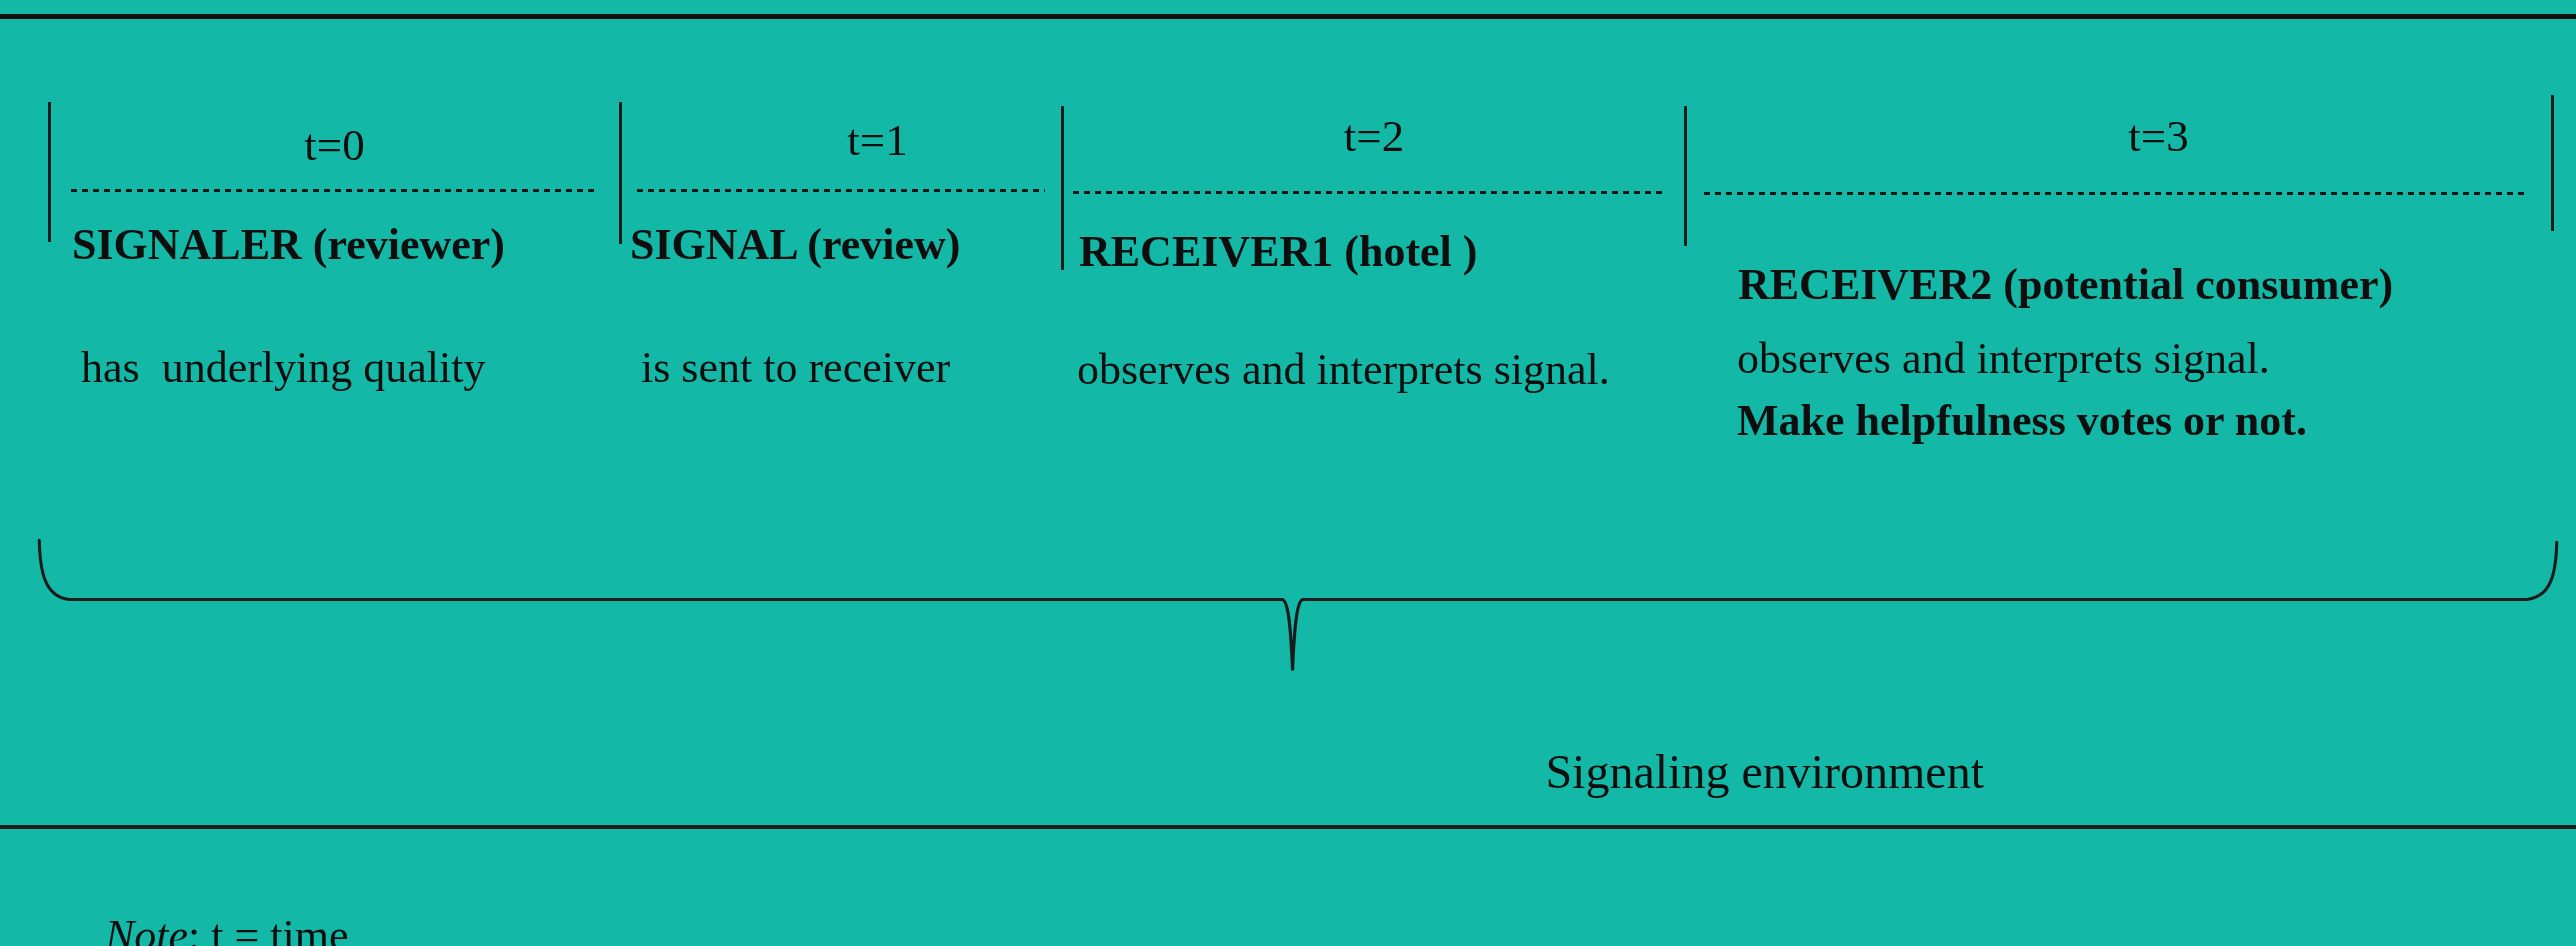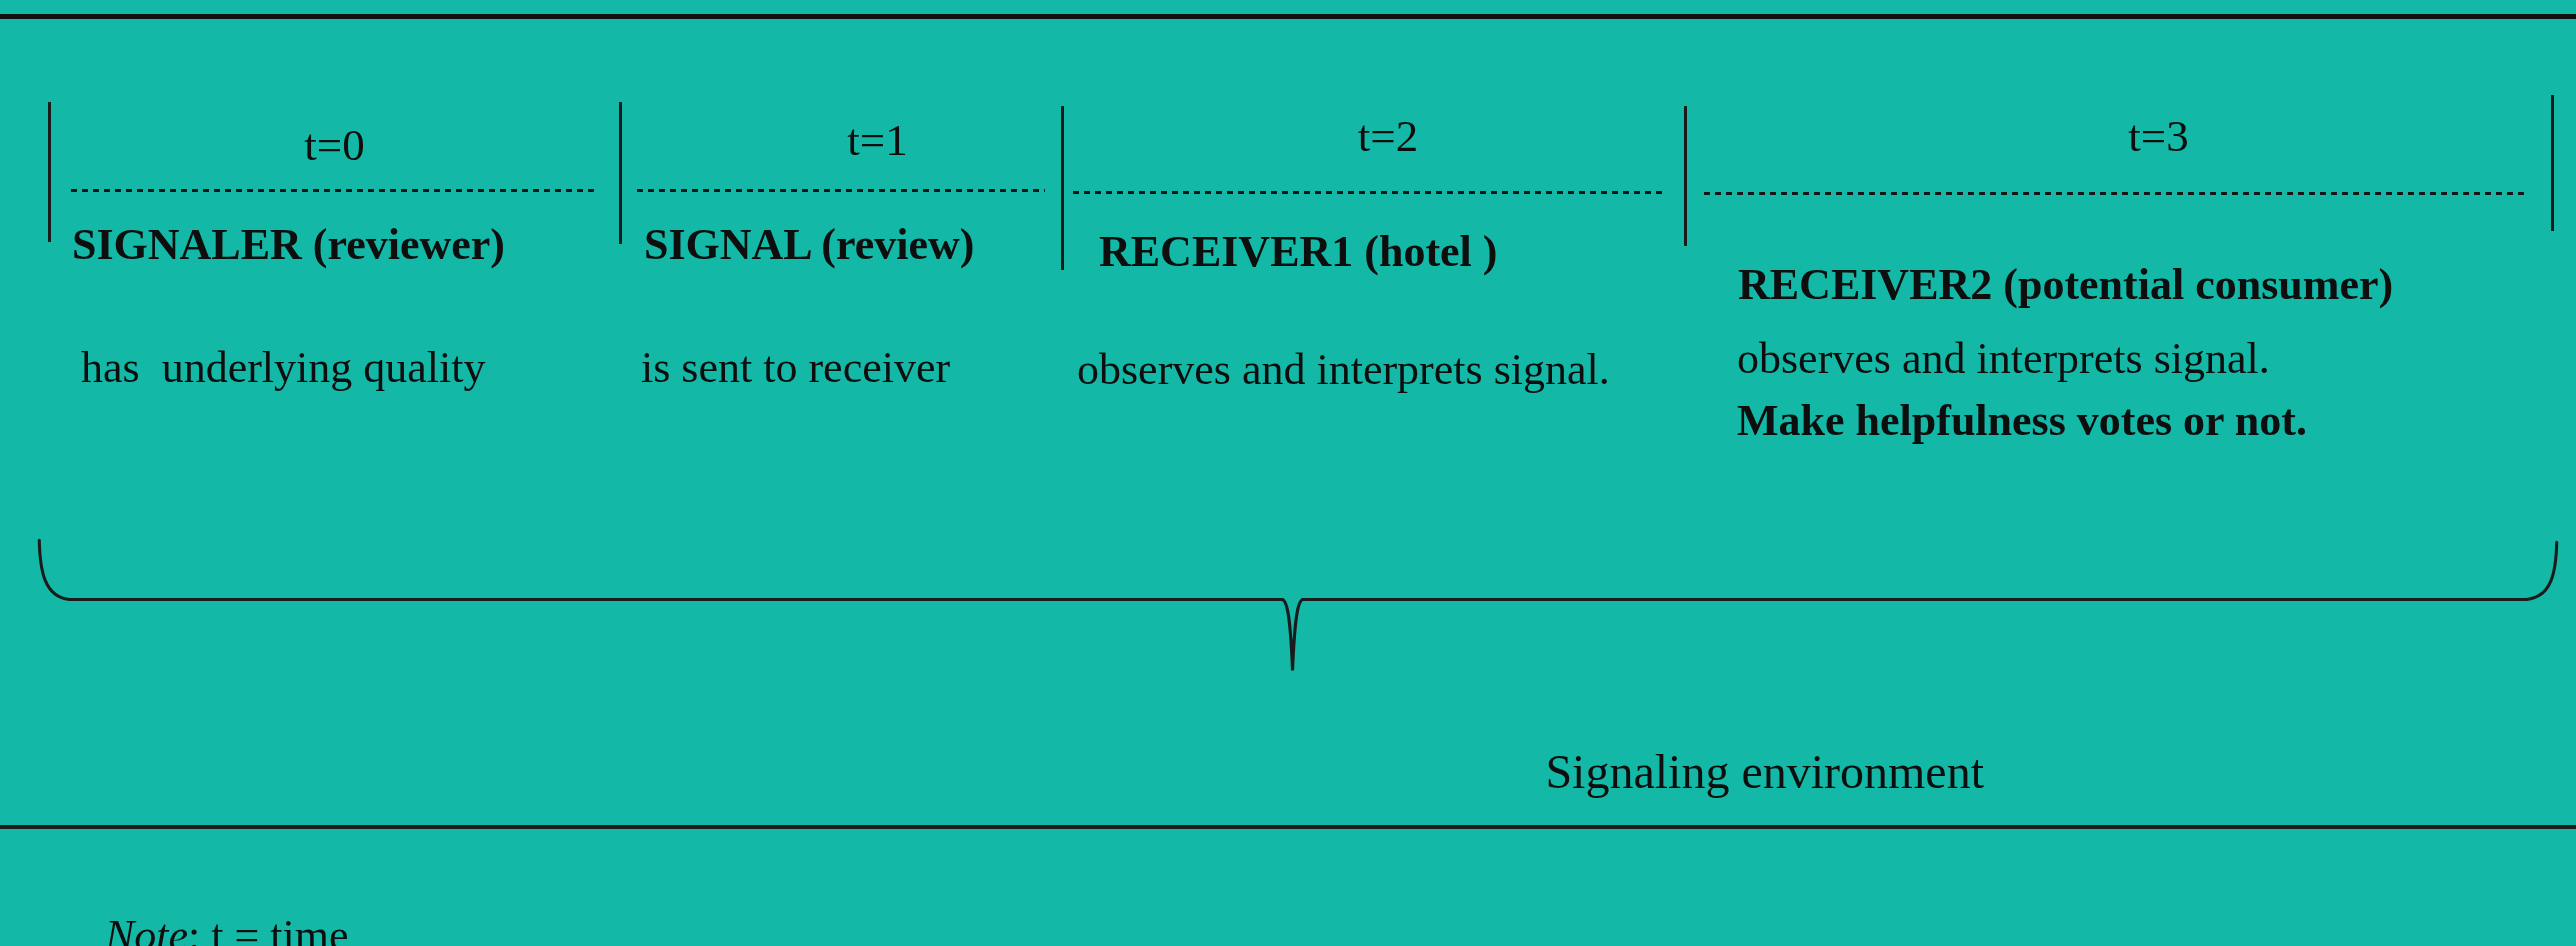--- a/index.html
+++ b/index.html
@@ -25,43 +25,43 @@
 
   .t-label {
     position: absolute;
     font-size: 45px;
     line-height: 1;
     text-align: center;
     white-space: nowrap;
   }
   #t-label-0 { left: 50px;   width: 569px;  top: 123px; }
   #t-label-1 { left: 622px;  width: 439px;  top: 118px; padding-left: 36px; }
-  #t-label-2 { left: 1064px; width: 620px;  top: 114px; padding-left: 14px; }
+  #t-label-2 { left: 1064px; width: 620px;  top: 114px; }
   #t-label-3 { left: 1687px; width: 865px; top: 114px; padding-left: 39px; }
 
   .dashes {
     position: absolute;
     height: 3.4px;
     background: repeating-linear-gradient(90deg, #161616 0 6.1px, transparent 6.1px 11px);
   }
   #dashes-0 { left: 71px;  width: 525px;  top: 189px; }
   #dashes-1 { left: 637px;  width: 408px;  top: 189px; }
   #dashes-2 { left: 1073px; width: 594px;  top: 191px; }
   #dashes-3 { left: 1704px; width: 825px; top: 192px; }
 
   .role-header {
     position: absolute;
     font-size: 44px;
     font-weight: bold;
     line-height: 1;
     white-space: nowrap;
   }
   #role-0 { left: 72px;  top: 223px; }
-  #role-1 { left: 644px;  top: 223px; text-align: right; }
-  #role-2 { left: 1079px; top: 230px; margin-left: 20px; }
+  #role-1 { left: 630px;  top: 223px; text-align: right; }
+  #role-2 { left: 1079px; top: 230px; }
   #role-3 { left: 1738px; top: 236px; margin-top: 27px; }
 
   .body-line {
     position: absolute;
     font-size: 44px;
     line-height: 1;
     white-space: pre;
   }
   .body-bold { font-weight: bold; }
   #body-0-1 { left: 81px;  top: 346px; }

